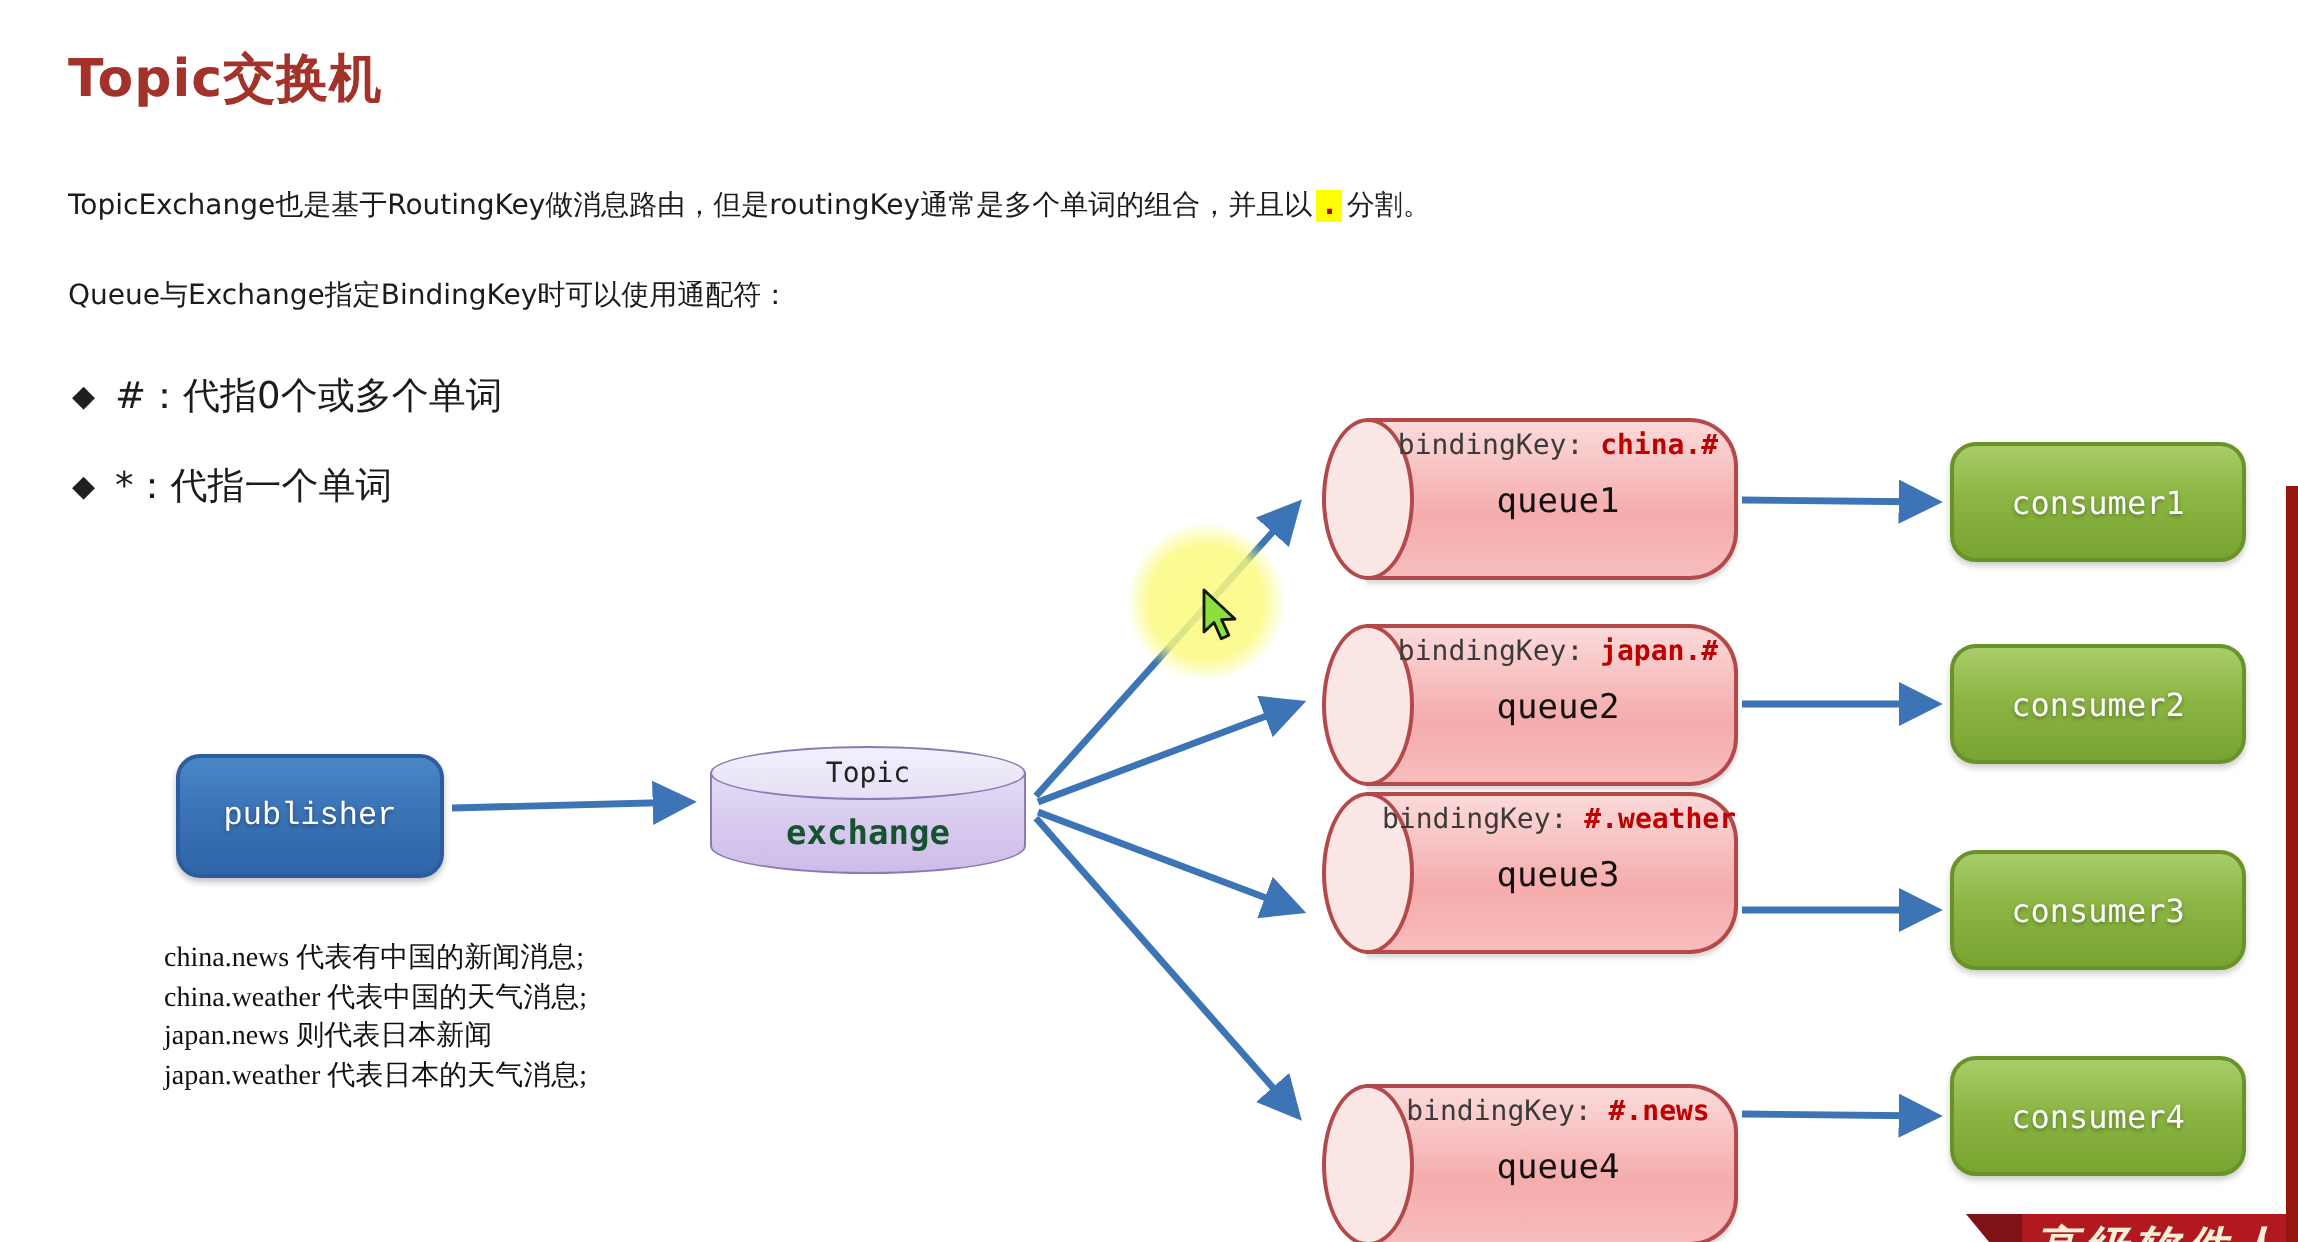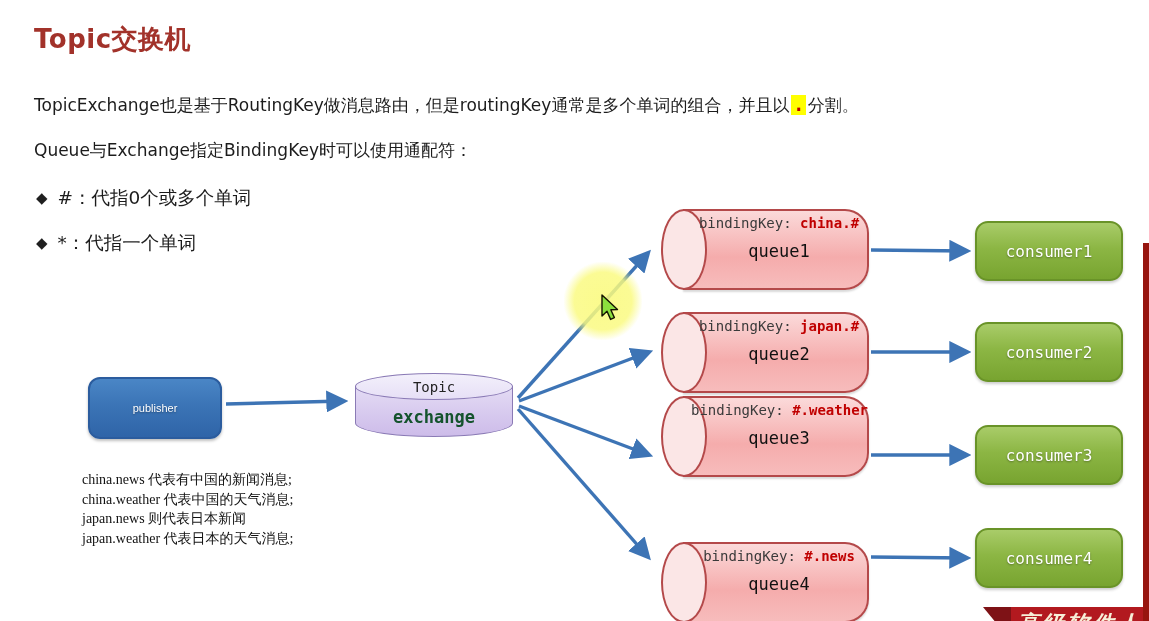--- a/index.html
+++ b/index.html
@@ -7,21 +7,21 @@
   #canvas {
     position:relative; width:1149px; height:621px; background:#ffffff;
     overflow:hidden; font-family:"DejaVu Sans","Liberation Sans",sans-serif;padding-left:42px;
   }
   
   .slide-title {
     position:absolute; left:34px; top:22px;
     font-size:26px; font-weight:bold; color:var(--title-red,#A2322A);
     letter-spacing:0.5px;
   }
-  .para { position:absolute; left:34px; font-size:17px; color:#1c1c1c; }
+  .para { position:absolute; left:34px; font-size:14px; color:#1c1c1c; }
   #para1 { top:94px; }
   #para2 { top:139px; }
   .dot-highlight {
     background:var(--highlight-yellow,#FFFF00);
     color:var(--binding-red,#C00000);
     font-weight:bold; padding:0 4px; margin:0 2px;
   }
   .bullet { position:absolute; left:36px; font-size:18.5px; color:#1c1c1c; display:flex; align-items:center; }
   #bullet1 { top:185px; }
   #bullet2 { top:230px; }
@@ -31,22 +31,22 @@
     position:absolute; left:82px; top:470px;
     font-family:Liberation Serif, serif;
     font-size:14px; line-height:19.5px; color:#111;
   }
   
   .publisher-box {
     position:absolute; left:88px; top:377px; width:134px; height:62px;
     background:linear-gradient(180deg,#4A86C6 0%,#3B74B6 45%,#2F64A8 100%);
     border:2px solid #2B5C9E; border-radius:12px;
     display:flex; align-items:center; justify-content:center;
-    color:#fff; font-family:Liberation Sans, sans-serif;
-    font-size:11px; text-shadow:0 1px 2px rgba(0,0,0,.35);
+    color:#fff; font-family:Liberation Mono, monospace;
+    font-size:16px; text-shadow:0 1px 2px rgba(0,0,0,.35);
     box-shadow:0 2px 3px rgba(0,0,0,.25);
   }
   .exchange-cyl { position:absolute; left:355px; top:373px; width:160px; height:66px; }
   .exchange-body {
     position:absolute; left:0; top:13px; width:158px; height:51px;
     background:linear-gradient(180deg,#E4DCF4 0%,#D6C8EE 60%,#CDBCE9 100%);
     border:1.5px solid #8A7AB5; border-top:none;
     border-bottom-left-radius:79px 14px; border-bottom-right-radius:79px 14px;
   }
   .exchange-top {

